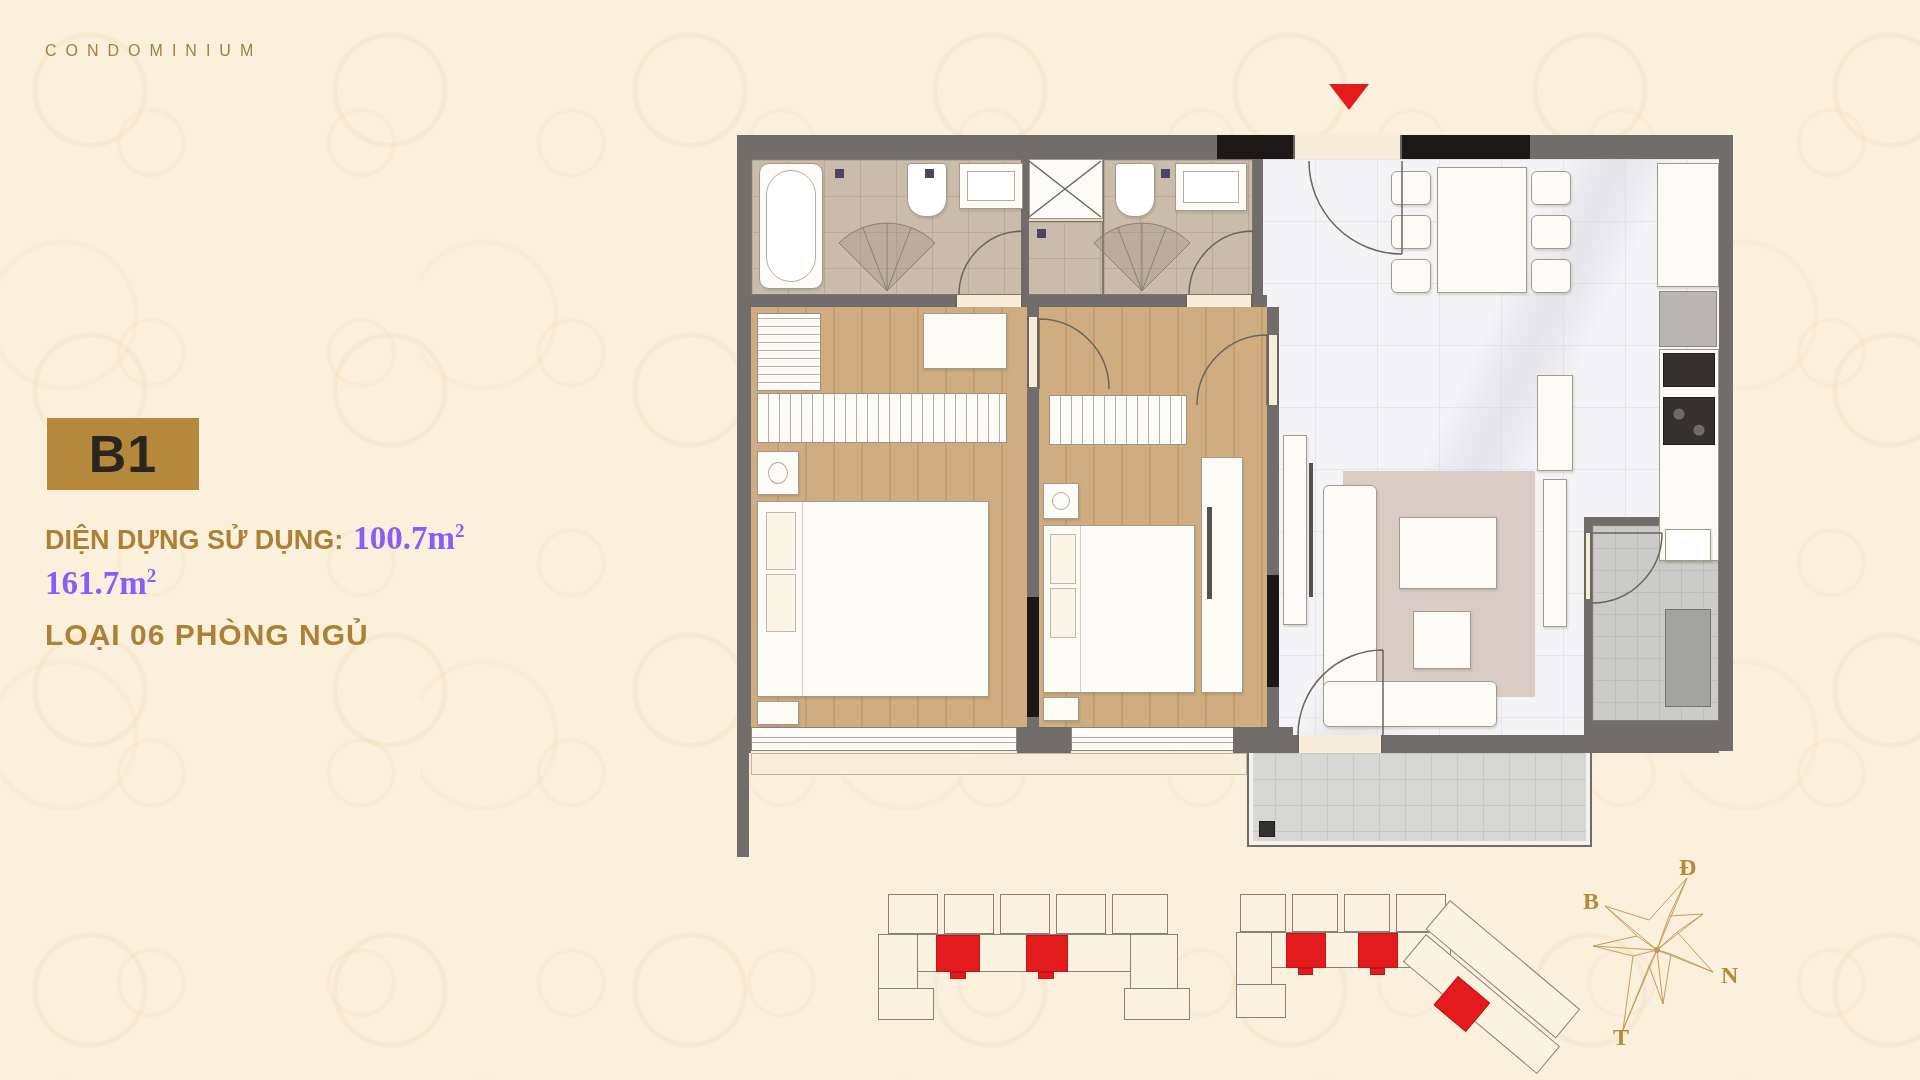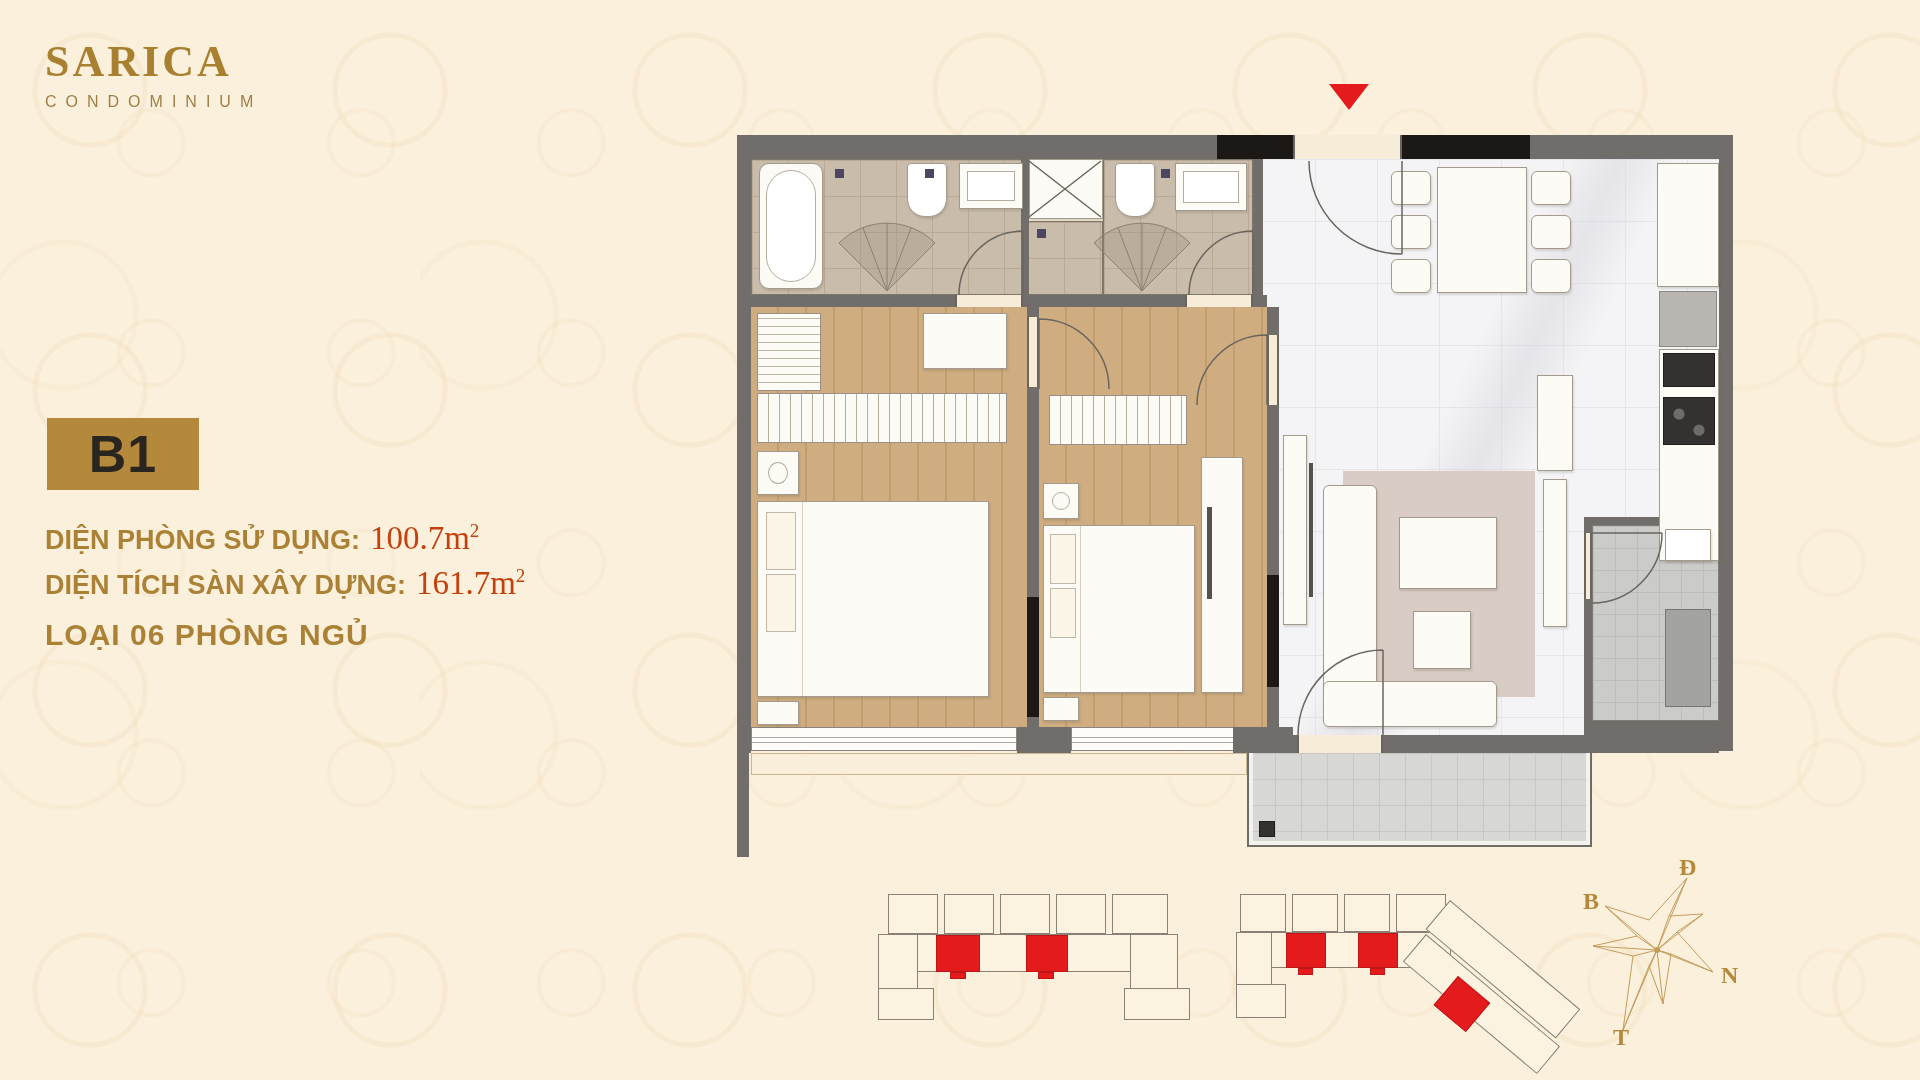--- a/index.html
+++ b/index.html
@@ -15,21 +15,21 @@
   .brand{position:absolute;left:45px;top:36px;}
   .brand-name{font-family:"Liberation Serif",serif;font-weight:700;font-size:44px;
     letter-spacing:3px;color:#a8802f;}
   .brand-sub{font-size:16px;letter-spacing:9px;color:#9f7f45;margin-top:6px;}
   
   .badge{position:absolute;left:47px;top:418px;width:152px;height:72px;background:#b5893c;
     display:flex;align-items:center;justify-content:center;
     font-weight:700;font-size:52px;color:#2a261f;letter-spacing:1px;}
   .area-line{position:absolute;left:45px;display:flex;align-items:baseline;gap:10px;white-space:nowrap;}
   .area-label{font-weight:700;font-size:27px;color:#ab8136;}
-  .area-value{font-family:"Liberation Serif",serif;font-weight:400;font-size:33px;color:#c2410c;}
+  .area-value{font-family:"Liberation Serif",serif;font-weight:700;font-size:33px;color:#8b5cf6;}
   .area-value sup{font-size:19px;}
   .type-line{position:absolute;left:45px;top:618px;font-weight:700;font-size:30px;color:#ab8136;letter-spacing:1px;}
   
   #plan{position:absolute;left:737px;top:135px;width:996px;height:716px;}
   #plan > div{position:absolute;box-sizing:border-box;}
   .wall{background:#716d6a;}
   .wallb{background:#1b1815;}
   .gap{background:#f6ecd8;border-left:2px solid #6a665f;border-right:2px solid #6a665f;}
   .floor-tile{background-color:#c9bcab;
     background-image:linear-gradient(#b9a995 1px,transparent 1px),linear-gradient(90deg,#b9a995 1px,transparent 1px);
@@ -68,33 +68,31 @@
   
   .compass{position:absolute;left:1575px;top:862px;width:280px;height:205px;}
   .compass span{position:absolute;font-weight:700;font-size:24px;color:#b5893c;font-family:"Liberation Serif",serif;}
 </style>
 </head>
 <body>
 
 <div class="damask"></div>
 
 <header class="brand">
-  <div class="brand-name">SARICA</div>
   <div class="brand-sub">CONDOMINIUM</div>
 </header>
 
 <div class="badge">
   <span>B1</span>
 </div>
 <div class="area-line" style="top:520px;">
-  <span class="area-label">DIỆN PHÒNG SỬ DỤNG:</span>
+  <span class="area-label">DIỆN DỰNG SỬ DỤNG:</span>
   <span class="area-value"><span>100.7</span><span>m</span><sup>2</sup></span>
 </div>
 <div class="area-line" style="top:565px;">
-  <span class="area-label">DIỆN TÍCH SÀN XÂY DỰNG:</span>
   <span class="area-value"><span>161.7</span><span>m</span><sup>2</sup></span>
 </div>
 <div class="type-line">LOẠI 06 PHÒNG NGỦ</div>
 
 <div class="entry-arrow"></div>
 
 <div id="plan">
 
   <div class="floor-tile" style="left:14px;top:24px;width:276px;height:136px;"></div>
   <div class="floor-tile" style="left:366px;top:24px;width:150px;height:136px;"></div>

